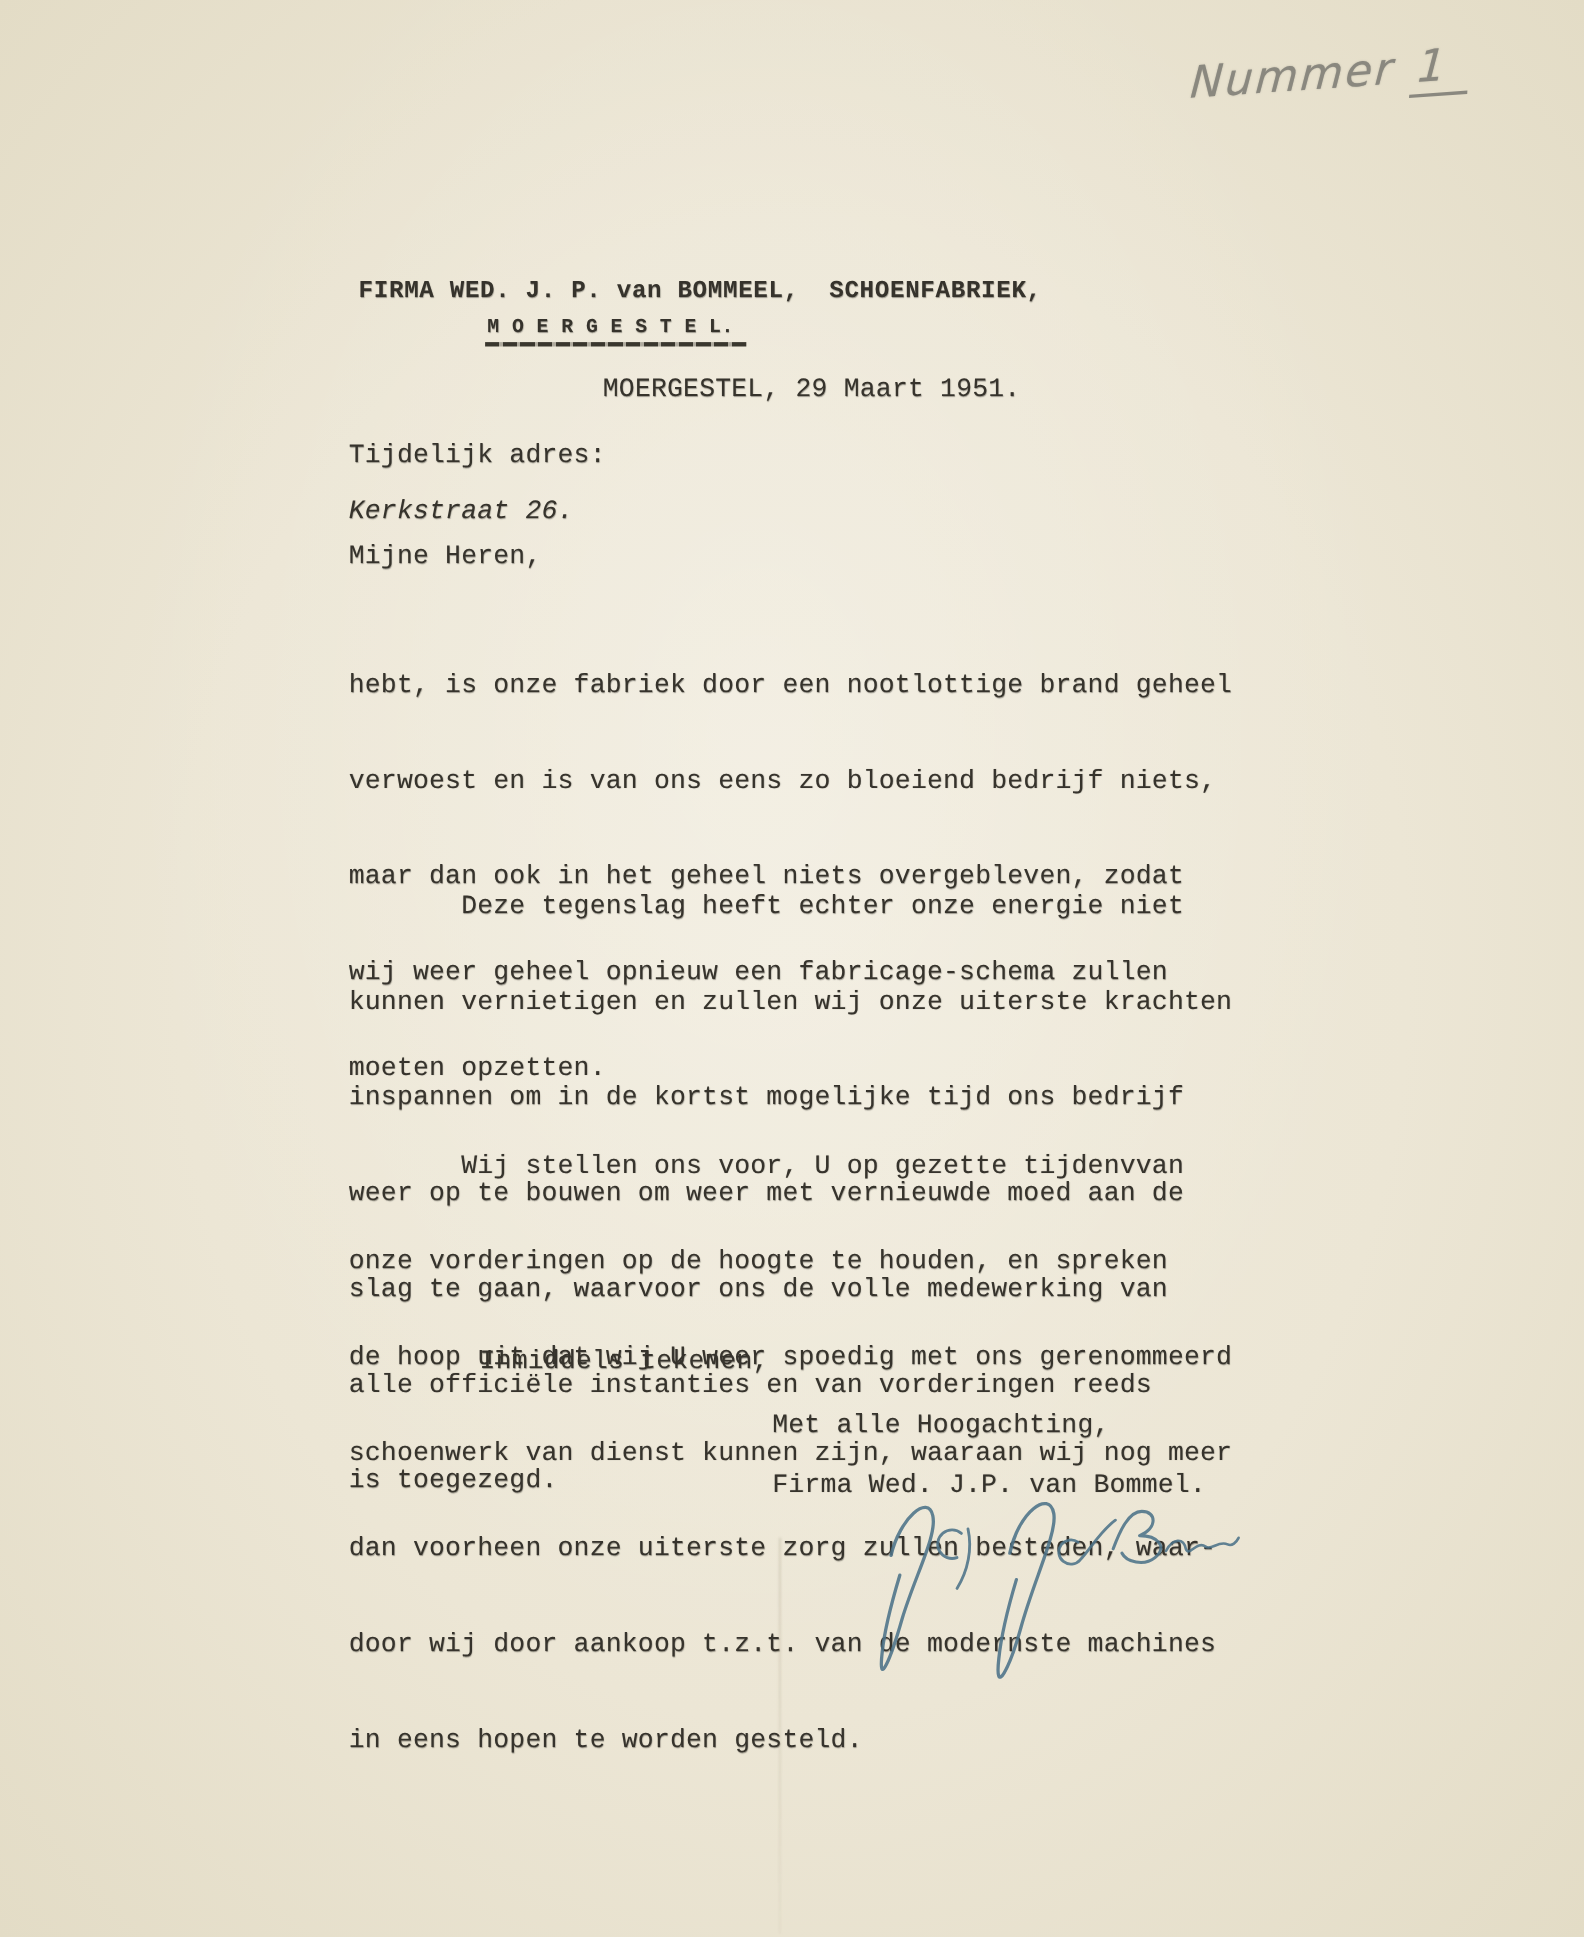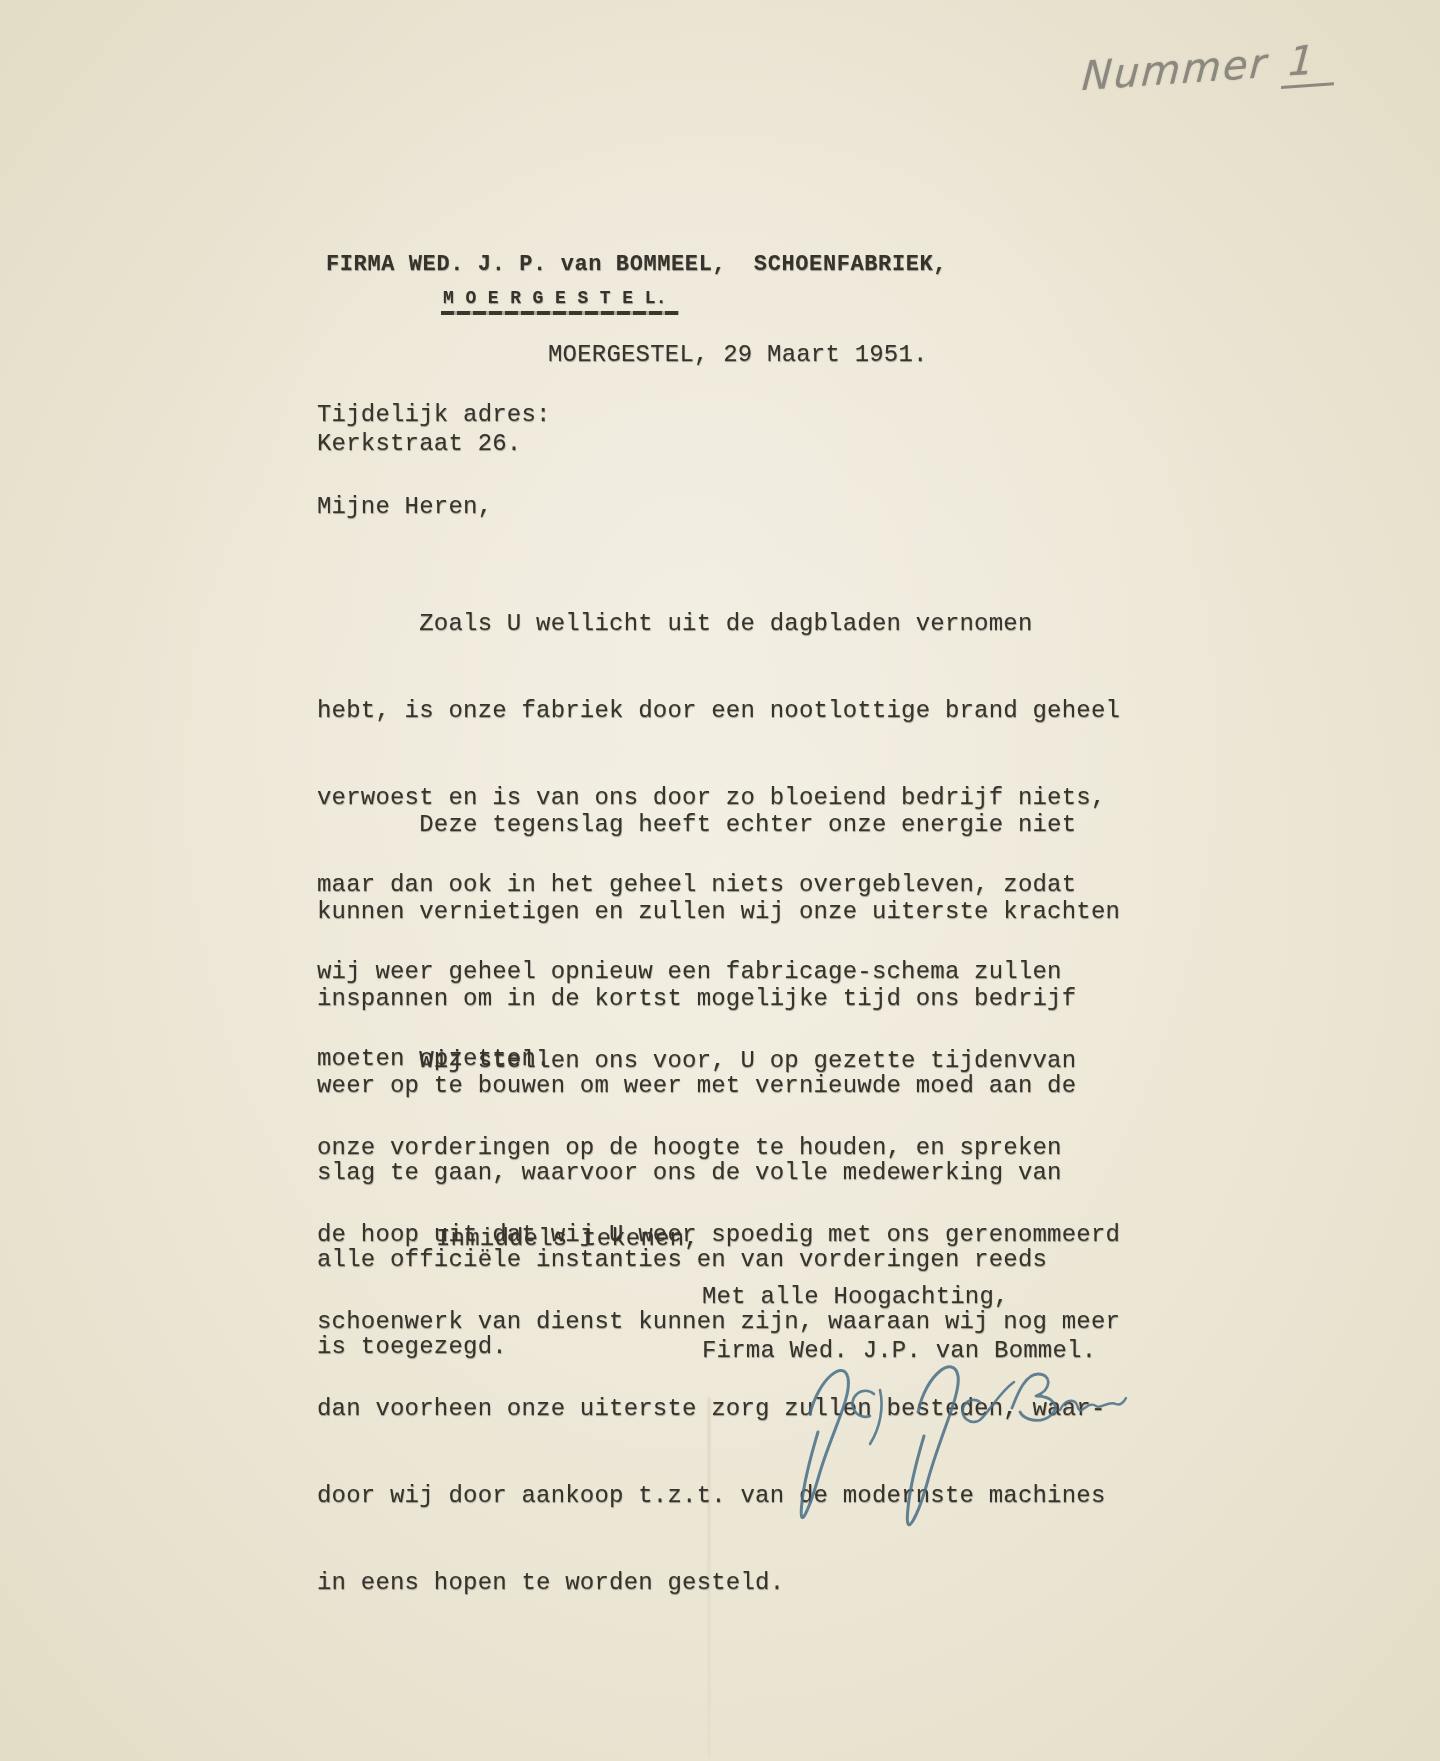--- a/index.html
+++ b/index.html
@@ -60,28 +60,27 @@
 
   <div class="pencil"><span>Nummer</span><span> </span><span class="pencil-num">1</span></div>
 
   <div class="tw tw-h1" style="left:326px;top:250px;text-align:right;">FIRMA WED. J. P. van BOMMEEL,  SCHOENFABRIEK,</div>
   <div class="tw tw-h2" style="left:443px;top:284px;">M O E R G E S T E L.</div>
   <div class="header-underline"></div>
 
   <div class="tw" style="left:548px;top:340px;">MOERGESTEL, 29 Maart 1951.</div>
 
   <div class="tw" style="left:317px;top:400px;">Tijdelijk adres:</div>
-  <div class="tw" style="left:317px;top:429px;">Kerkstraat 26.</div>
+  <div class="tw" style="left:317px;top:451px;font-style:italic;">Kerkstraat 26.</div>
 
   <div class="tw" style="left:317px;top:492px;">Mijne Heren,</div>
 
   <div class="tw para" style="left:317px;top:551px;">
-    <div class="line">       Zoals U wellicht uit de dagbladen vernomen</div>
     <div class="line">hebt, is onze fabriek door een nootlottige brand geheel</div>
-    <div class="line">verwoest en is van ons door zo bloeiend bedrijf niets,</div>
+    <div class="line">verwoest en is van ons eens zo bloeiend bedrijf niets,</div>
     <div class="line">maar dan ook in het geheel niets overgebleven, zodat</div>
     <div class="line">wij weer geheel opnieuw een fabricage-schema zullen</div>
     <div class="line">moeten opzetten.</div>
   </div>
 
   <div class="tw para" style="left:317px;top:752px;">
     <div class="line">       Deze tegenslag heeft echter onze energie niet</div>
     <div class="line">kunnen vernietigen en zullen wij onze uiterste krachten</div>
     <div class="line">inspannen om in de kortst mogelijke tijd ons bedrijf</div>
     <div class="line">weer op te bouwen om weer met vernieuwde moed aan de</div>

